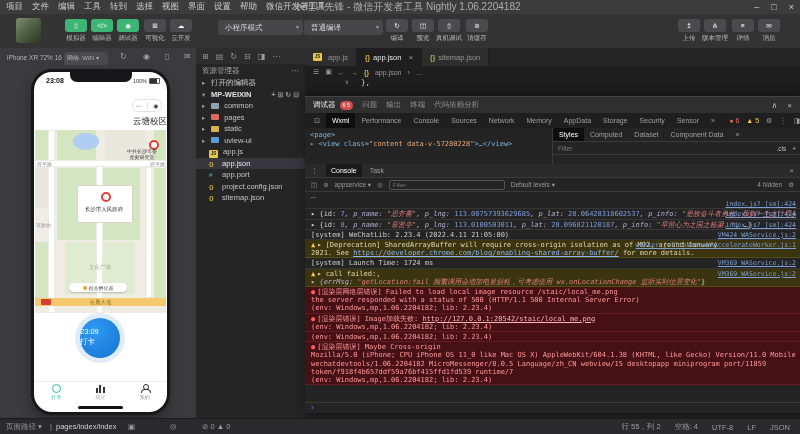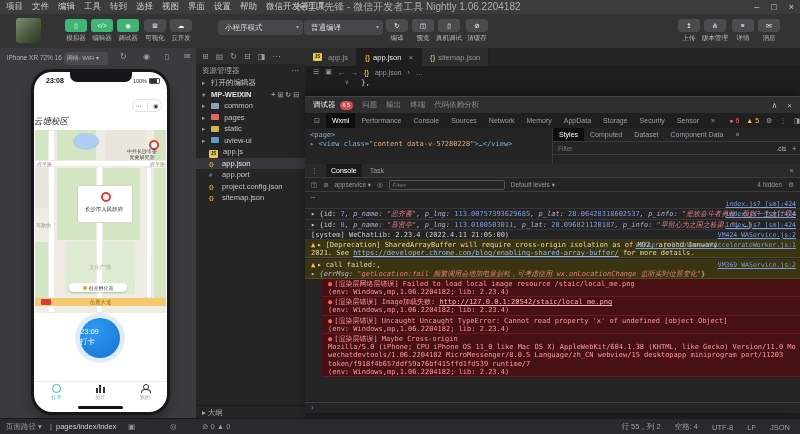--- a/index.html
+++ b/index.html
@@ -29,21 +29,21 @@
   .phone{position:absolute;left:34px;top:24px;width:133px;height:340px;background:#fff;border-radius:18px;
          box-shadow:0 0 0 3px #17171a,0 6px 14px rgba(0,0,0,.45);overflow:hidden;color:#222;}
   .notch{position:absolute;left:50%;transform:translateX(-50%);top:0;width:62px;height:10px;background:#17171a;border-radius:0 0 7px 7px;}
   .ph-time{position:absolute;left:12px;top:5px;font-size:7px;font-weight:bold;color:#111;}
   .ph-batt{position:absolute;right:7px;top:6px;font-size:5.5px;color:#333;display:flex;gap:2px;align-items:center;}
   .batt{display:inline-block;width:9px;height:4px;border:1px solid #555;border-radius:1px;position:relative;}
   .batt i{position:absolute;left:0;top:0;bottom:0;width:7px;background:#333;}
   .capsule{position:absolute;right:5px;top:27px;width:28px;height:11px;border:1px solid #e2e2e2;border-radius:6px;background:#fff;
            display:flex;align-items:center;justify-content:space-around;font-size:6px;color:#333;}
   .capsule .div{width:1px;height:7px;background:#e2e2e2;}
-  .ph-title{position:absolute;left:0;top:44px;width:133px;text-align:left;font-size:8.5px;color:#1a1a1a;font-style:italic;}
+  .ph-title{position:absolute;left:0;top:44px;width:133px;text-align:right;font-size:8.5px;color:#1a1a1a;}
   .map{position:absolute;left:1px;top:58px;width:131px;height:183px;background:#efece4;overflow:hidden;font-size:5px;color:#888;}
   .park{position:absolute;background:#d3e6c1;}
   .zone{position:absolute;background:#e9e6de;}
   .road{position:absolute;background:#fff;box-shadow:inset 0 0 0 0.5px #ddd8cc;}
   .maplab{position:absolute;white-space:nowrap;}
   .pin{position:absolute;width:6px;height:6px;border-radius:50%;background:#fff;border:2px solid #e23c39;}
   .pill-poi{position:absolute;left:34px;top:153px;width:58px;height:9px;background:#fff;border-radius:5px;box-shadow:0 1px 2px rgba(0,0,0,.2);
             display:flex;align-items:center;justify-content:center;gap:2px;font-size:5px;color:#555;}
   .dot-o{width:4px;height:4px;border-radius:50%;background:#f59a23;}
   .clockbtn{position:absolute;left:46px;top:246px;width:40px;height:40px;border-radius:50%;
@@ -114,21 +114,21 @@
   .con-t{height:13px;display:flex;align-items:center;gap:6px;font-size:6.5px;color:#9a9a9a;border-bottom:1px solid #3a3a3a;padding:0 6px;}
   .con-t input{width:108px;height:8px;background:transparent;border:1px solid #555;border-radius:2px;color:#bbb;font-size:6px;padding:0 3px;font-family:"Liberation Sans",sans-serif;}
   .con-t .hid{margin-left:auto;}
   .crows{position:absolute;top:27px;left:0;right:0;bottom:10px;overflow:hidden;font-family:"DejaVu Sans Mono",monospace;font-size:7px;line-height:8.2px;color:#cfcfcf;}
   .crow{position:relative;padding:1px 4px 0 6px;border-bottom:1px solid rgba(70,70,70,.55);}
   .crow .cl{white-space:nowrap;overflow:hidden;}
   .crow .cl.pad{padding-right:118px;}
   .src{position:absolute;right:4px;top:1px;color:#7d9fd4;text-decoration:underline;font-size:6.5px;}
   .src-inline{color:#7d9fd4;text-decoration:underline;font-size:6.5px;}
   .crow.warn{background:#3a3410;border-bottom:1px solid #554d17;color:#e6d9a8;}
-  .crow.err{background:#471014;border-bottom:1px solid #671a20;color:#ff9a9a;margin-left:17px;}
+  .crow.err{background:#471014;border-bottom:1px solid #671a20;color:#ff9a9a;}
   .wico{color:#f3c943;margin-right:2px;}
   .eico{color:#ff5f5f;margin-right:2px;}
   .k{color:#b6b1d8;font-style:italic;}
   .n{color:#7e9cd8;}
   .s{color:#de7c7c;font-style:italic;}
   .lnk{color:#8ab4f8;text-decoration:underline;}
   .elnk{color:#ffb3b3;text-decoration:underline;}
   .dim{color:#8a8a8a;}
   .prompt-row{position:absolute;left:0;right:0;bottom:0;height:10px;border-top:1px solid #3a3a3a;color:#4c8bf5;font-size:8px;line-height:10px;padding-left:6px;}
   
@@ -383,24 +383,20 @@
       <span>app.port</span>
     </div>
     <div class="erow" style="padding-left:13px">
       <span class="fico" style="color:#d8b544">{}</span>
       <span>project.config.json</span>
     </div>
     <div class="erow" style="padding-left:13px">
       <span class="fico" style="color:#d8b544">{}</span>
       <span>sitemap.json</span>
     </div>
-    <div class="outline-row">
-      <span class="arr">▸</span>
-      <span>大纲</span>
-    </div>
   </div>
 
   <div class="ed">
     <div class="etabs">
       <div class="etab">
         <span class="chip">JS</span>
         <span>app.js</span>
       </div>
       <div class="etab active">
         <span class="jico">{}</span>
@@ -521,43 +517,44 @@
           <div class="crow">
             <div class="cl pad">[system] WeChatLib: 2.23.4 (2022.4.11 21:05:00)</div>
             <span class="src">VM424 WAService.js:2</span>
           </div>
           <div class="crow warn">
             <div class="cl pad"><span class="wico">▲</span><span>▸ [Deprecation] SharedArrayBuffer will require cross-origin isolation as of M92, around January</span></div>
             <div class="cl"><span>2021. See </span><span class="lnk">https://developer.chrome.com/blog/enabling-shared-array-buffer/</span><span> for more details.</span></div>
             <span class="src">worker.js?libName=WAAccelerateWorker.js:1</span>
           </div>
           <div class="crow">
+            <div class="cl pad">[system] Launch Time: 1724 ms</div>
             <span class="src">VM369 WAService.js:2</span>
           </div>
           <div class="crow warn">
             <div class="cl pad"><span class="wico">▲</span><span>▸ call failed:,</span></div>
             <div class="cl"><span class="k">▸ {errMsg: </span><span class="s">"getLocation:fail 频繁调用会增加电量损耗，可考虑使用 wx.onLocationChange 监听实时位置变化"</span><span>}</span></div>
             <span class="src">VM369 WAService.js:2</span>
           </div>
           <div class="crow err">
             <div class="cl"><span class="eico">●</span><span>[渲染层网络层错误] Failed to load local image resource /staic/local_me.png</span></div>
+            <div class="cl">the server responded with a status of 500 (HTTP/1.1 500 Internal Server Error)</div>
             <div class="cl">(env: Windows,mp,1.06.2204182; lib: 2.23.4)</div>
           </div>
           <div class="crow err">
             <div class="cl"><span class="eico">●</span><span>[渲染层错误] Image加载失败: </span><span class="elnk">http://127.0.0.1:20542/staic/local_me.png</span></div>
             <div class="cl">(env: Windows,mp,1.06.2204182; lib: 2.23.4)</div>
           </div>
           <div class="crow err">
-            <div class="cl"><span class="eico">●</span><span>[渲染层错误] Uncaught Uncaught TypeError: Cannot read property 'x' of undefined [object Object]</span></div>
             <div class="cl">(env: Windows,mp,1.06.2204182; lib: 2.23.4)</div>
           </div>
           <div class="crow err">
             <div class="cl"><span class="eico">●</span><span>[渲染层错误] Maybe Cross-origin</span></div>
             <div class="cl">Mozilla/5.0 (iPhone; CPU iPhone OS 11_0 like Mac OS X) AppleWebKit/604.1.38 (KHTML, like Gecko) Version/11.0 Mobile/15A372 Safari/604.1</div>
-            <div class="cl">wechatdevtools/1.06.2204182 MicroMessenger/8.0.5 Language/zh_CN webview/15 desktopapp miniprogram port/11203</div>
+            <div class="cl">wechatdevtools/1.06.2204182 MicroMessenger/8.0.5 Language/zh_CN webview/15 desktopapp miniprogram port/11859</div>
             <div class="cl">token/f918f4b657ddf59a76bf415ffd1fd539 runtime/7</div>
             <div class="cl">(env: Windows,mp,1.06.2204182; lib: 2.23.4)</div>
           </div>
         </div>
         <div class="prompt-row">
           <span>›</span>
         </div>
       </div>
     </div>
   </div>

